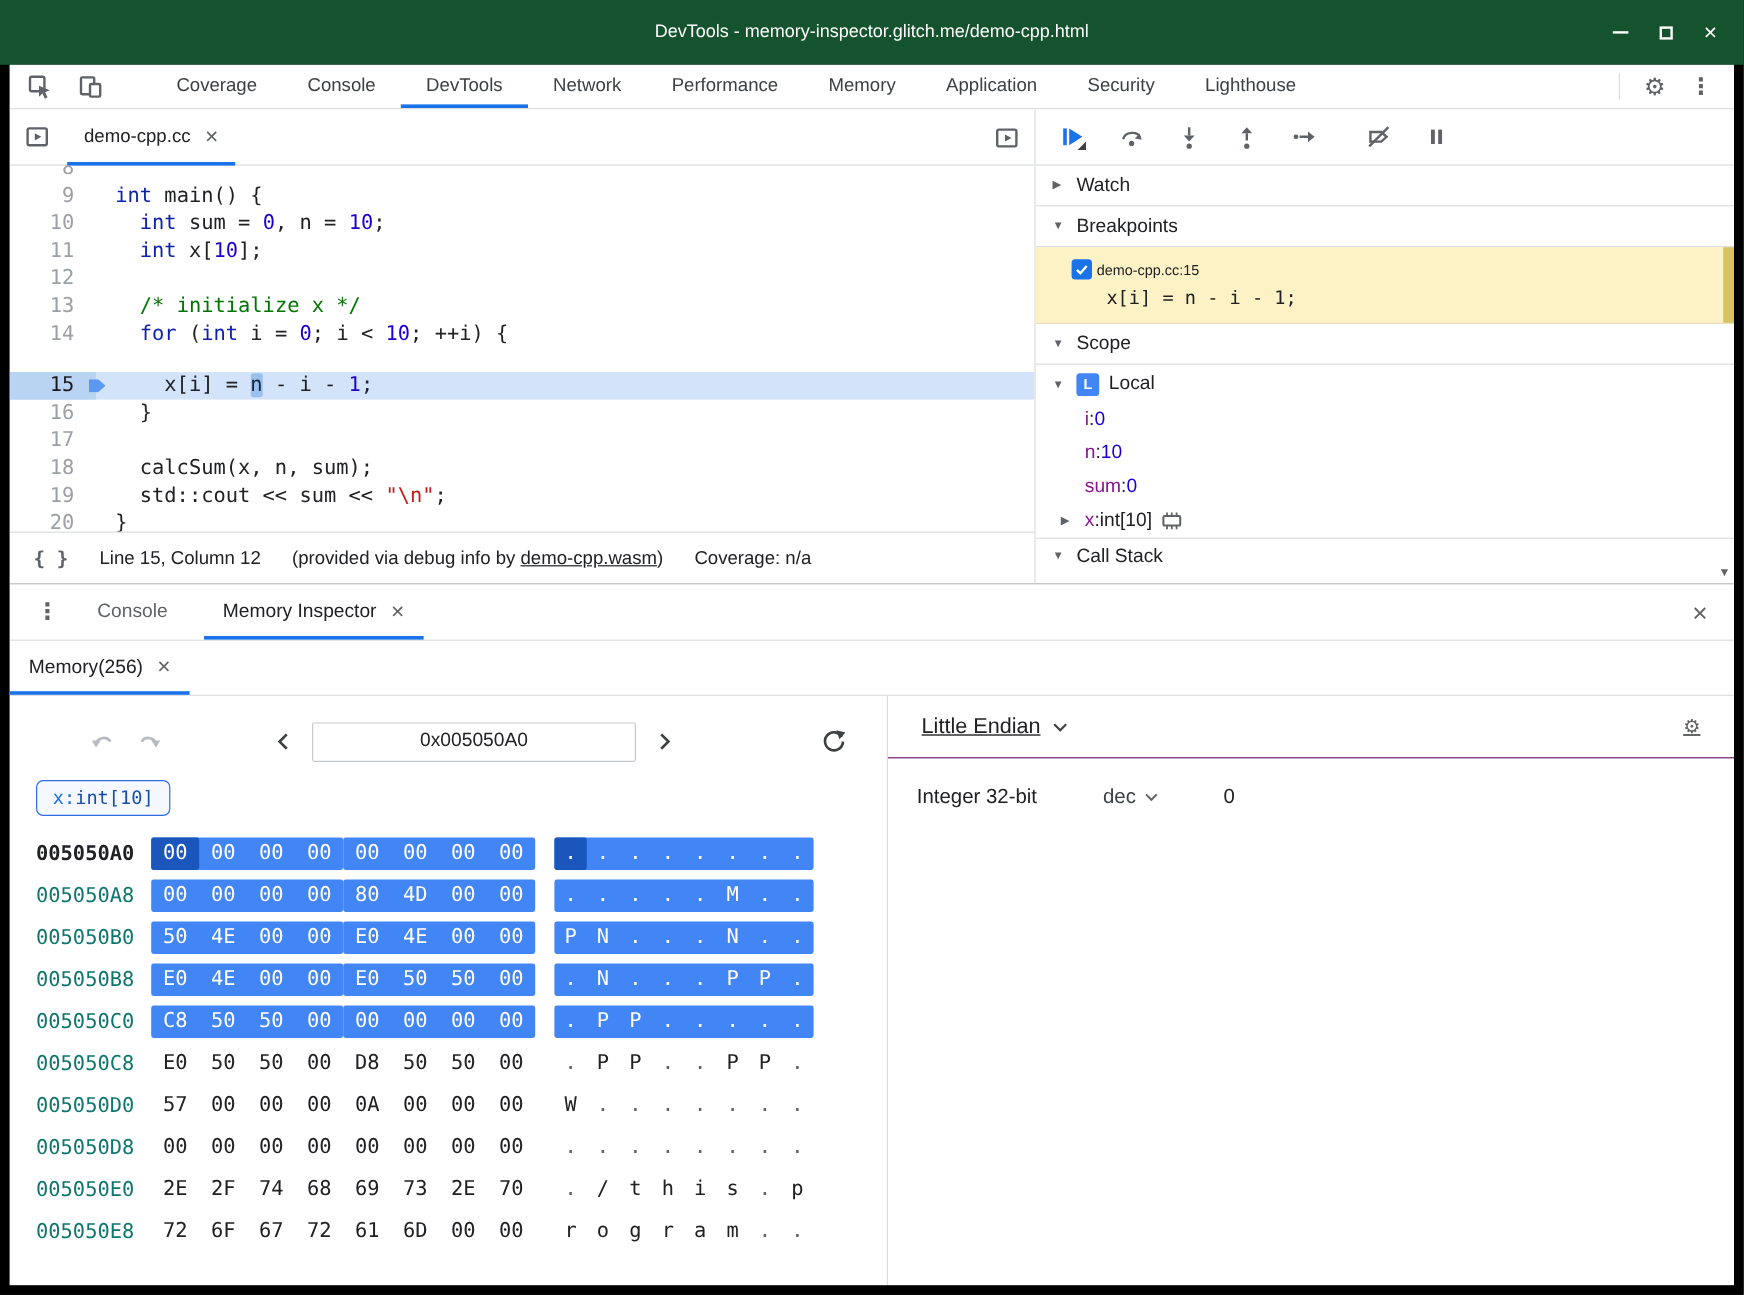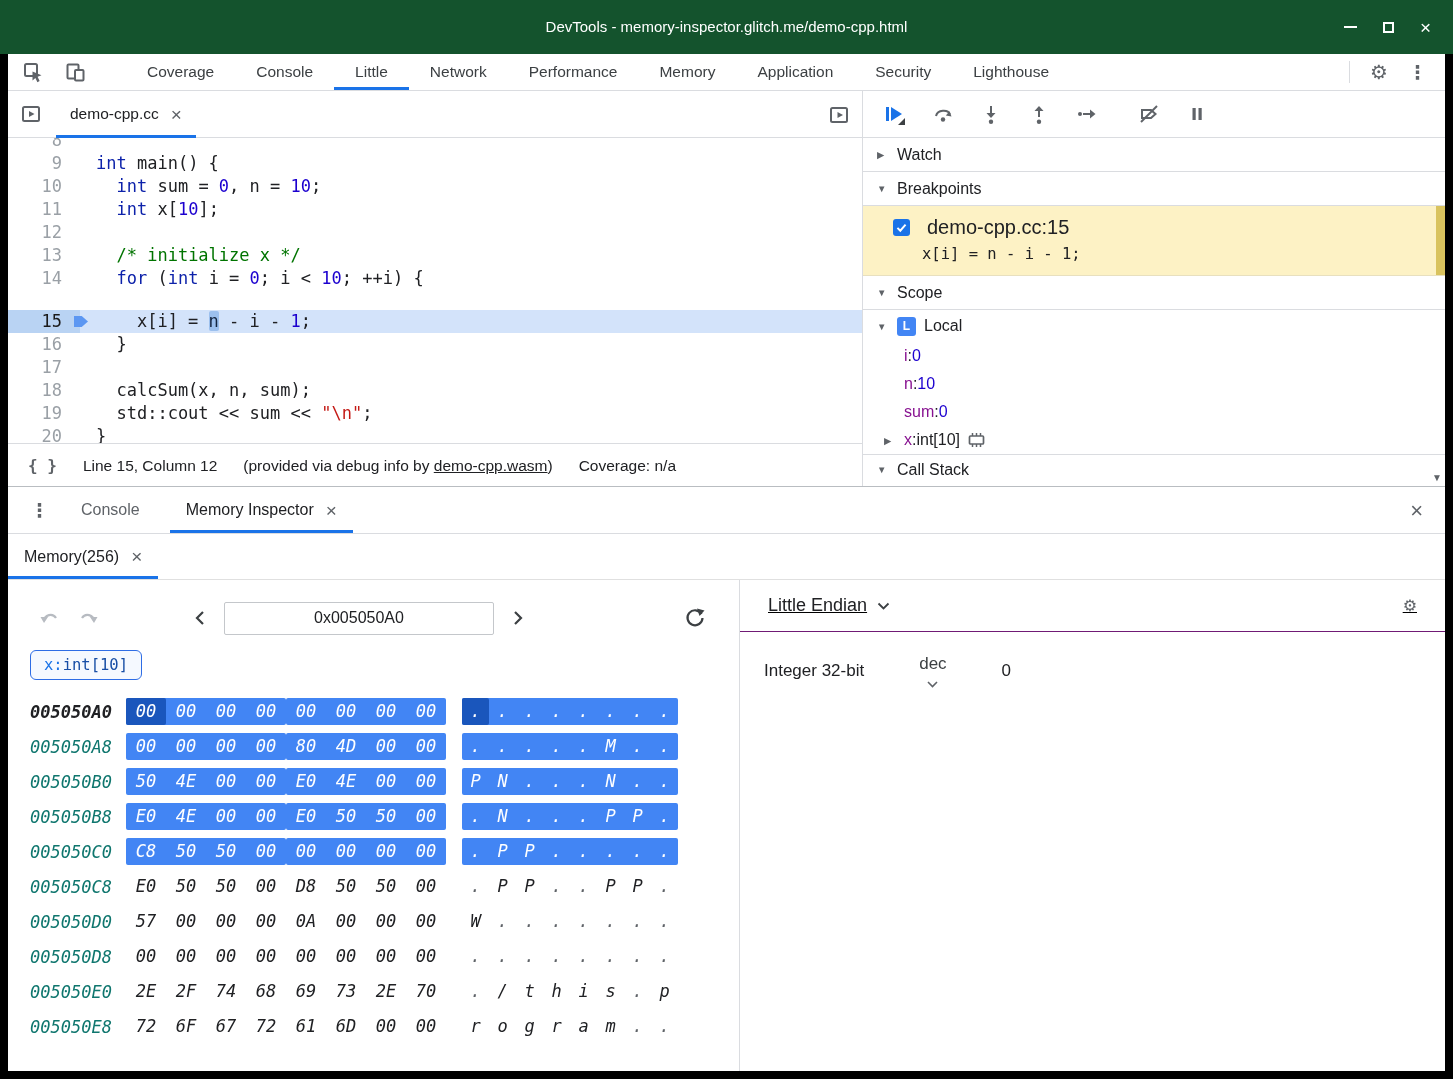--- a/index.html
+++ b/index.html
@@ -56,21 +56,21 @@
   .sb-item { margin-left:26px; }
   .sb-link { text-decoration:underline; }
 
   
   .debugger-pane { flex:1; display:flex; flex-direction:column; position:relative; overflow:hidden; }
   .debug-toolbar { height:47px; border-bottom:1px solid #dadce0; display:flex; align-items:center; padding-left:20px; gap:26px; flex-shrink:0; }
   .debug-toolbar .grp-gap { margin-left:14px; }
   .sect-header { height:34px; display:flex; align-items:center; padding-left:14px; border-bottom:1px solid #dadce0; font-size:16px; color:#202124; flex-shrink:0; }
   .disc { width:20px; font-size:9.5px; color:#5f6368; flex-shrink:0; }
   .bp-entry { background:#fdf2c5; border-bottom:1px solid #e8e0bf; padding:10px 0 12px 30px; position:relative; flex-shrink:0; }
-  .bp-row1 { display:flex; align-items:center; gap:17px; font-size:20px; color:#202124; }
+  .bp-row1 { display:flex; align-items:center; gap:4px; font-size:12px; color:#202124; }
   .checkbox { width:17px; height:17px; background:#1a73e8; border-radius:3px; display:flex; align-items:center; justify-content:center; flex-shrink:0; }
   .bp-code { margin-left:29px; margin-top:6px; font-family:"DejaVu Sans Mono","Liberation Mono",monospace; font-size:15.5px; color:#202124; }
   .bp-strip { position:absolute; right:0; top:0; bottom:0; width:9px; background:#d9c35e; }
   .local-row { height:32px; display:flex; align-items:center; padding-left:14px; font-size:16px; color:#202124; flex-shrink:0; }
   .scope-badge { width:19px; height:19px; background:#4285f4; border-radius:3px; color:#fff; font-size:12px; font-weight:bold; display:flex; align-items:center; justify-content:center; margin-right:8px; }
   .var-row { height:28px; display:flex; align-items:center; padding-left:41px; font-size:16px; color:#202124; }
   .var-row.expandable { padding-left:21px; }
   .var-name { color:#881391; }
   .var-value.num { color:#1c00cf; }
   .var-value.type { color:#202124; }
@@ -84,50 +84,50 @@
   .kebab { align-self:center; margin-left:22px; font-size:19px; font-weight:bold; color:#5f6368; }
   .dtab { display:flex; align-items:center; gap:12px; padding:0 16px; font-size:16px; color:#5f6368; position:relative; }
   .dtab.first { margin-left:16px; }
   .dtab.sel { color:#202124; }
   .dtab.sel::after { content:''; position:absolute; left:0; right:0; bottom:0; height:3px; background:#1a73e8; }
   .drawer-close { position:absolute; right:22px; top:0; height:47px; display:flex; align-items:center; }
   .mem-tabstrip { height:46px; border-bottom:1px solid #e0e0e0; display:flex; align-items:stretch; flex-shrink:0; }
 
   .mem-content { flex:1; display:flex; overflow:hidden; }
   .mem-left { width:732px; border-right:1px solid #dadce0; flex-shrink:0; }
-  .mem-nav { height:36px; margin-top:20px; display:flex; align-items:center; padding-left:30px; }
+  .mem-nav { height:36px; margin-top:20px; display:flex; align-items:center; padding-left:30px;margin-left:36px; }
   .nav-ico { display:flex; align-items:center; }
   .addr-input { width:270px; height:33px; border:1px solid #c4c7cb; border-radius:2px; text-align:center; font-size:16px; color:#202124; margin:0 12px; outline:none; font-family:"Liberation Sans","DejaVu Sans",sans-serif; }
   .chev-left { margin-left:90px; }
   .refresh { margin-left:auto; margin-right:32px; }
   .chip-row { margin-top:14px; padding-left:22px; }
   .obj-chip { display:inline-flex; align-items:center; padding:5px 13px; border:1px solid #2e6de5; border-radius:6px; background:#f5f9ff; font-family:"DejaVu Sans Mono","Liberation Mono",monospace; font-size:15.5px; color:#174ea6; }
   .obj-chip .cx { color:#1a73e8; }
 
-  .hex-grid { margin-top:14px;font-style:italic; }
+  .hex-grid { margin-top:14px; }
   .hex-row { display:flex; align-items:center; height:35px; font-family:"DejaVu Sans Mono","Liberation Mono",monospace; font-size:17px; }
   .hex-addr { width:118px; padding-left:22px; color:#0f766e; flex-shrink:0; }
   .hex-addr.bold { color:#202124; font-weight:bold; }
   .bgroup { display:flex; margin-left:0; border-radius:2px; }
   .byte { width:40px; height:27px; line-height:27px; text-align:center; color:#202124; }
   .bgroup.hl { background:#4285f4; }
   .bgroup.hl .byte { color:#fff; }
   .agroup { display:flex; margin-left:16px; border-radius:2px; }
   .ach { width:27px; height:27px; line-height:27px; text-align:center; color:#202124; }
   .ach.dot { color:#5f6368; }
   .agroup.hl { background:#4285f4; }
   .agroup.hl .ach { color:#fff; }
   .byte.sel, .ach.sel { background:#1a56bc; border-radius:2px; }
 
   .mem-right { flex:1; display:flex; flex-direction:column; }
   .endian-row { height:52px; display:flex; align-items:center; padding:0 28px; border-bottom:1px solid #701a75;text-decoration:underline; }
   .endian-label { font-size:18px; color:#202124; margin-right:10px; }
   .value-row { display:flex; align-items:center; padding-left:24px; margin-top:22px; }
   .vr-type { font-size:17px; color:#202124; }
-  .vr-fmt { margin-left:55px; font-size:17px; color:#3c4043; display:flex; align-items:center; gap:7px;flex-direction:column; }
+  .vr-fmt { margin-left:55px; font-size:17px; color:#3c4043; display:flex; align-items:center; gap:7px; }
   .vr-val { margin-left:55px; font-size:17px; color:#202124; }
   svg { display:block; }
 </style>
 </head>
 <body>
 
 <div class="titlebar">
   <span class="title">DevTools - memory-inspector.glitch.me/demo-cpp.html</span>
   <div class="win-controls">
     <span class="wc-min"></span>
@@ -149,21 +149,21 @@
       <span>
         <svg width="22" height="22" viewBox="0 0 22 22">
             <rect x="3.5" y="3.5" width="11" height="14" rx="1" stroke="#5f6368" stroke-width="2" fill="none"></rect>
             <rect x="11" y="9" width="8.5" height="10.5" rx="1" fill="#fff" stroke="#5f6368" stroke-width="2"></rect>
           </svg>
       </span>
     </div>
     <div class="panel-tabs" id="panel-tabs">
         <div class="panel-tab">Coverage</div>
         <div class="panel-tab">Console</div>
-        <div class="panel-tab sel">Little</div>
+        <div class="panel-tab sel">DevTools</div>
         <div class="panel-tab">Network</div>
         <div class="panel-tab">Performance</div>
         <div class="panel-tab">Memory</div>
         <div class="panel-tab">Application</div>
         <div class="panel-tab">Security</div>
         <div class="panel-tab">Lighthouse</div>
       </div>
     <div class="tb-right">
       <span class="vsep"></span>
       <span class="glyph-icon" style="font-size:20px">⚙</span>

